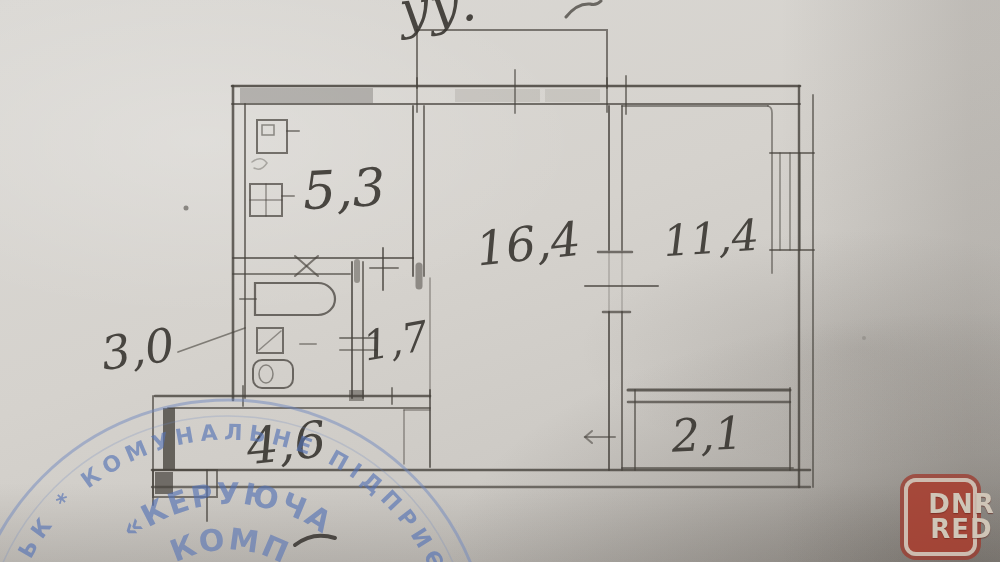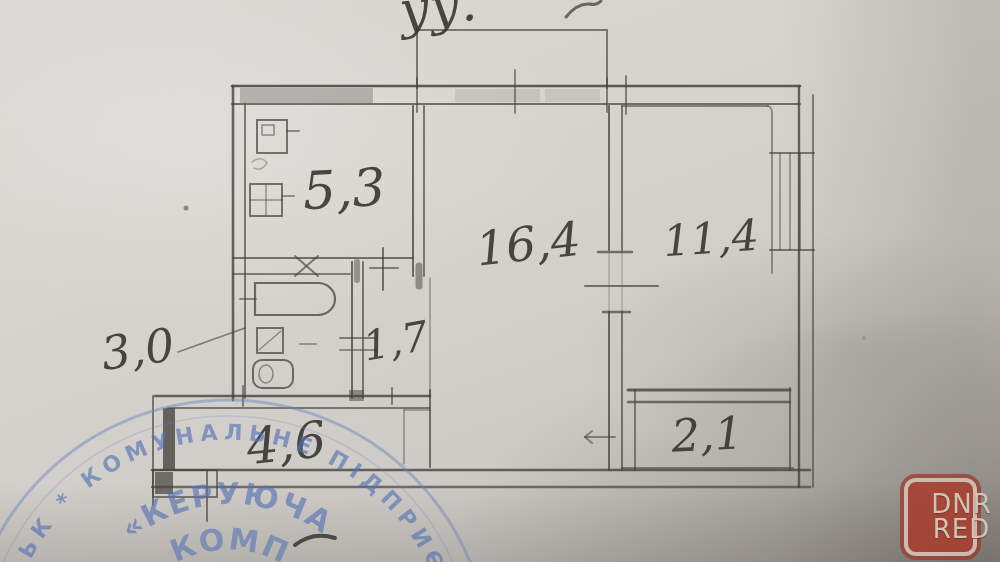--- a/index.html
+++ b/index.html
@@ -16,21 +16,21 @@
   }
   svg{position:absolute;inset:0;}
   .pencil{stroke:#46423c;fill:none;stroke-linecap:round;}
   .hand{font-family:"DejaVu Serif", serif;font-style:italic;fill:#35322d;opacity:.88;}
   .stamp-text{font-family:"DejaVu Sans", sans-serif;font-weight:700;fill:#5673b6;}
   .dnr{
     position:absolute;left:904px;top:478px;width:73px;height:78px;box-sizing:border-box;
     background:rgba(167,61,47,.88);border:4px solid rgba(208,198,186,.92);border-radius:12px;
     box-shadow:0 0 0 4px rgba(158,56,44,.75);
     display:flex;flex-direction:column;align-items:center;justify-content:center;
-    color:#cfc5b7;font-weight:normal;font-size:26px;line-height:25px;letter-spacing:1px;
+    color:#cfc5b7;font-weight:bold;font-size:26px;line-height:25px;letter-spacing:1px;
     text-shadow:0 1px 1px rgba(95,30,22,.55);
     padding-left:42px;
   }
 </style>
 </head>
 <body>
 
 <div class="photo">
 
   <svg viewBox="0 0 1000 562" width="1000" height="562">

